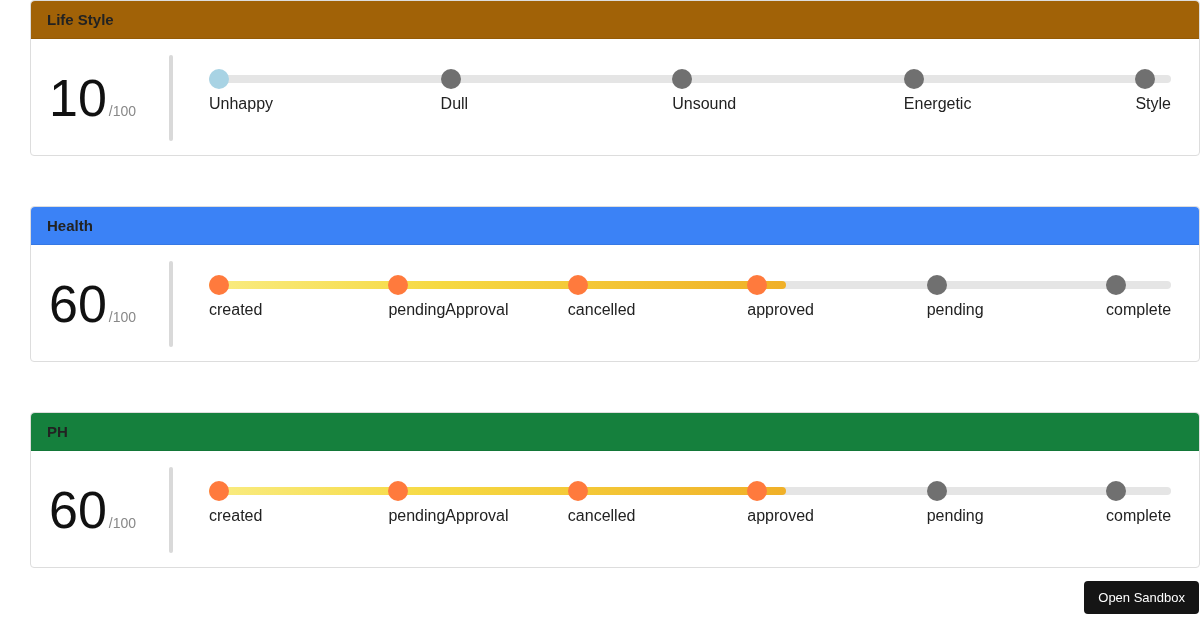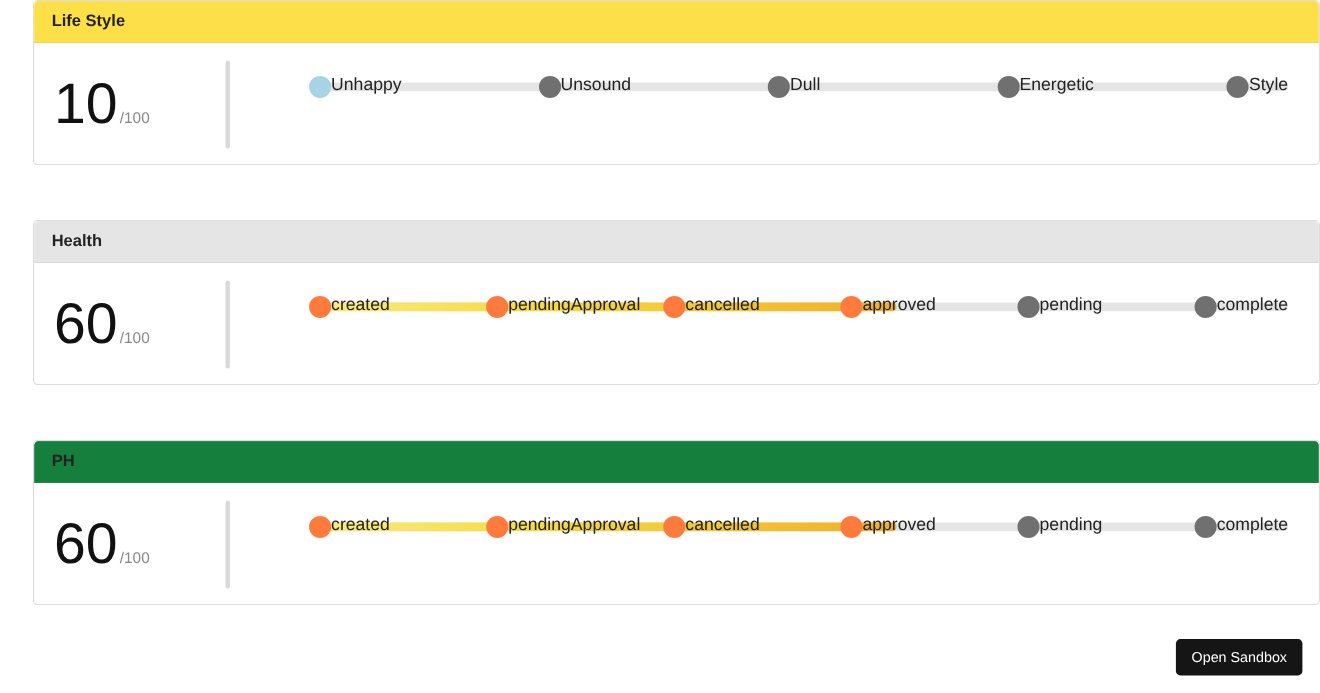--- a/index.html
+++ b/index.html
@@ -20,29 +20,28 @@
   }
 
   .card-header {
     padding: 10px 16px;
     font-weight: 700;
     font-size: 15px;
     color: #222;
     border-bottom: 1px solid rgba(0,0,0,0.07);
     border-radius: 4px 4px 0 0;
   }
-  .hdr-blue   { background: #fde047; }
-  .hdr-peach  { background: #e5e5e5; }
+  .hdr-blue   { background: #a16207; }
+  .hdr-peach  { background: #3b82f6; }
   .hdr-cream  { background: #15803d; }
 
   .card-body {
     display: flex;
-    align-items: flex-start;
+    align-items: center;
     padding: 30px 18px 28px 18px;
-    gap: 36px;
   }
 
   .score {
     display: flex;
     align-items: baseline;
     padding-right: 22px;
     min-width: 120px;
   }
   .score-big {
     font-size: 52px;
@@ -88,21 +87,21 @@
 
   .steps {
     position: relative;
     display: flex;
     justify-content: space-between;
     margin: 0 10px;
     transform: translateY(-14px);
   }
   .step {
     display: flex;
-    flex-direction: row;
+    flex-direction: column;
     align-items: flex-start;
     flex: 1;
     position: relative;
   }
   .step:last-child { flex: 0; }
   .dot {
     width: 20px;
     height: 20px;
     border-radius: 50%;
     background: #707070;
@@ -111,21 +110,21 @@
   .dot-active-blue   { background: #a8d3e4; }
   .dot-active-orange { background: #ff7a3d; }
   .step-label {
     font-size: 16px;
     color: #222;
     white-space: nowrap;
   }
 
   .sandbox-btn {
     position: absolute;
-    right: 16px;
+    right: 1px;
     bottom: 16px;
     background: #151515;
     color: #fff;
     border: none;
     border-radius: 4px;
     padding: 9px 14px;
     font-size: 13px;
     cursor: pointer;
   }
 </style>
@@ -143,25 +142,25 @@
         <div class="divider"></div>
         <div class="track-wrap">
           <div class="track"></div>
           <div class="steps">
             <div class="step">
               <div class="dot dot-active-blue"></div>
               <div class="step-label">Unhappy</div>
             </div>
             <div class="step">
               <div class="dot"></div>
+              <div class="step-label">Dull</div>
+            </div>
+            <div class="step">
+              <div class="dot"></div>
               <div class="step-label">Unsound</div>
-            </div>
-            <div class="step">
-              <div class="dot"></div>
-              <div class="step-label">Dull</div>
             </div>
             <div class="step">
               <div class="dot"></div>
               <div class="step-label">Energetic</div>
             </div>
             <div class="step">
               <div class="dot"></div>
               <div class="step-label">Style</div>
             </div>
           </div>

